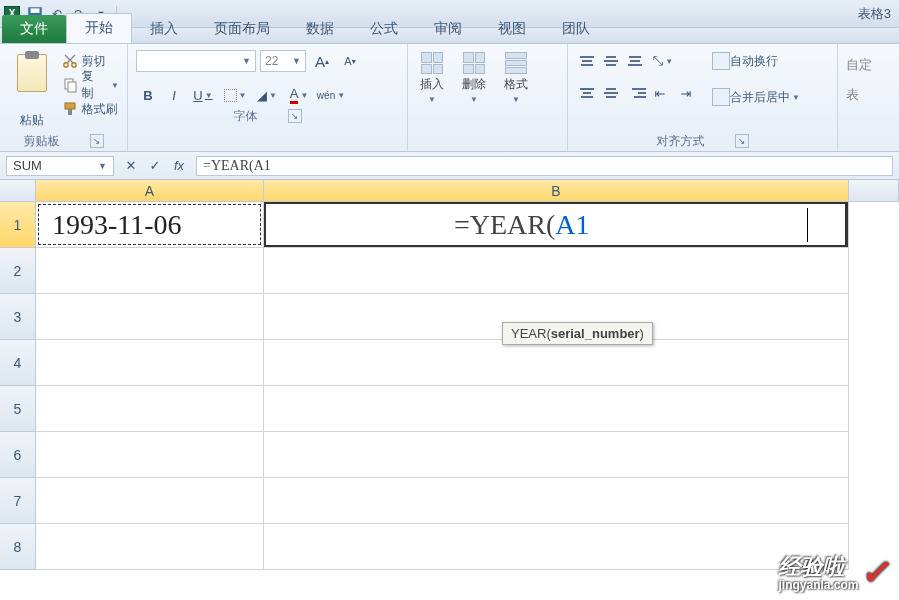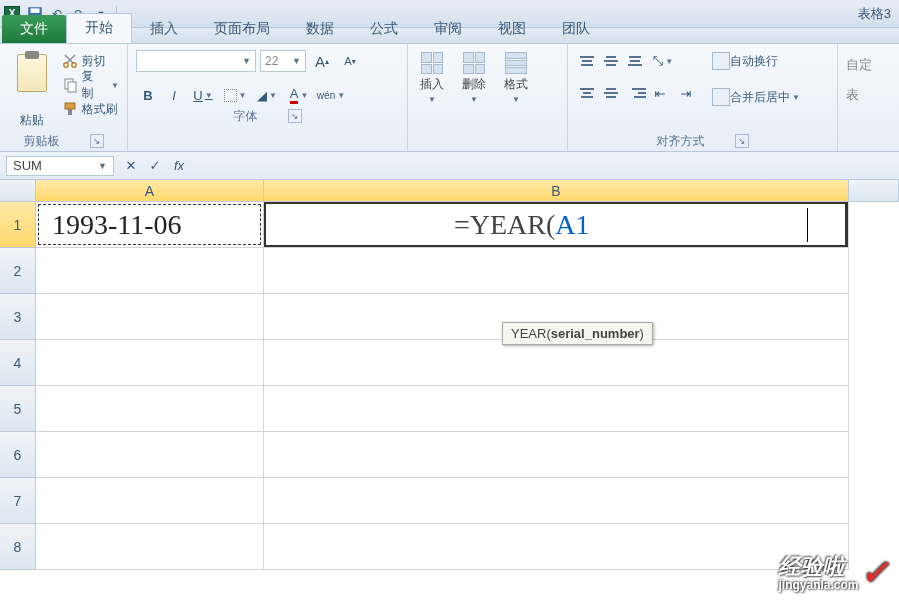--- a/index.html
+++ b/index.html
@@ -336,20 +336,23 @@
       <span>SUM</span>
       <span class="dd">▼</span>
     </div>
   <div class="fx-btns">
     <div class="fxb">✕</div>
     <div class="fxb">✓</div>
     <div class="fxb" style="font-style:italic">
         <span>fx</span>
       </div>
   </div>
+  <div class="fx-input">
+      <span>=YEAR(A1</span>
+    </div>
 </div>
 
 <div class="ellipse ell1"></div>
 <div class="ellipse ell2"></div>
 
 <div class="sheet">
   <div class="colhdr-row">
     <div class="corner"></div>
     <div class="colhdr colA active">A</div>
     <div class="colhdr colB active">B</div>

